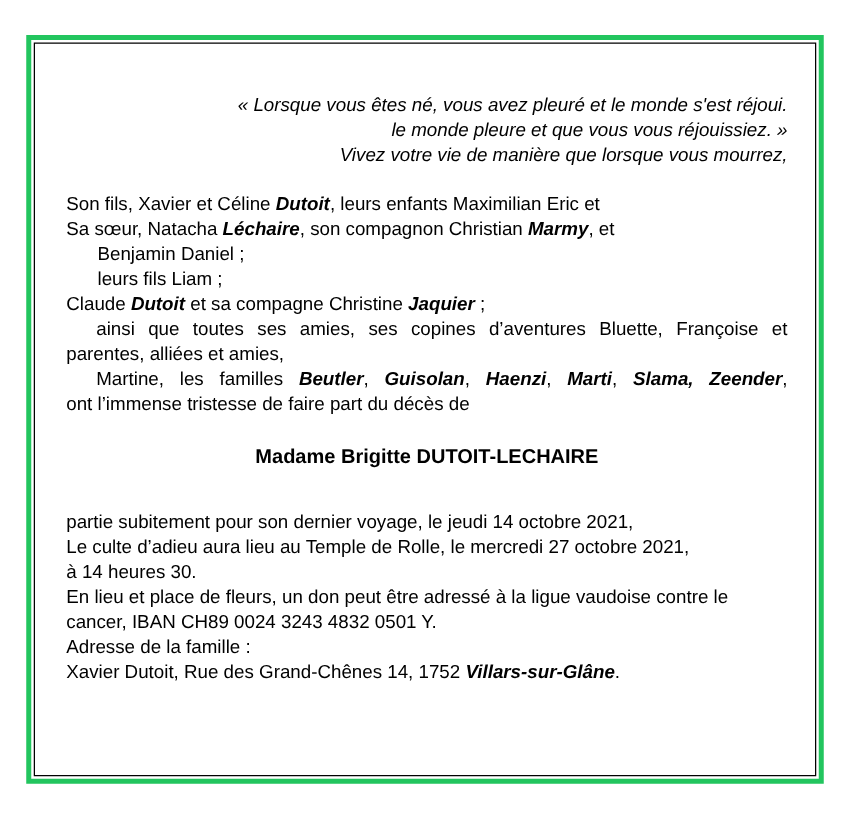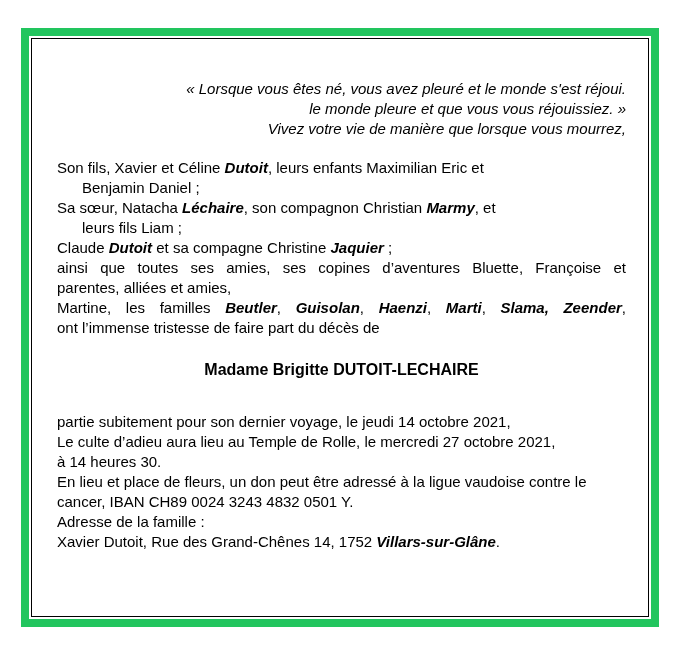--- a/index.html
+++ b/index.html
@@ -14,21 +14,21 @@
     font-family: "Liberation Sans", sans-serif;
     color: #000000;
     overflow: hidden;
   }
   .frame {
     position: absolute;
     left: 21px;
     top: 28px;
     width: 638px;
     height: 599px;
-    border: 8px solid #22c55e;
+    border: 4px solid #22c55e;
     box-sizing: border-box;
     background: #ffffff;
   }
   .frame-inner {
     position: absolute;
     inset: 2px;
     border: 1px solid #000000;
   }
   .content {
     position: absolute;
@@ -41,20 +41,21 @@
   .line {
     white-space: nowrap;
   }
   .line.indent {
     padding-left: 25px;
   }
   .line.justify {
     white-space: normal;
     text-align: justify;
     text-align-last: justify;
+    margin-left: 24px;
   }
   .quote {
     text-align: right;
     font-style: italic;
     margin-bottom: 19px;
   }
   .title {
     font-size: 16px;
     line-height: 24px;
     font-weight: bold;
@@ -76,22 +77,22 @@
 <div class="frame">
   <div class="frame-inner">
     <div class="content">
       <div class="quote">
           <div class="line"><span>« Lorsque vous êtes né, vous avez pleuré et le monde s'est réjoui.</span></div>
           <div class="line"><span>le monde pleure et que vous vous réjouissiez. »</span></div>
           <div class="line"><span>Vivez votre vie de manière que lorsque vous mourrez,</span></div>
         </div>
       <div class="body-block">
           <div class="line"><span>Son fils, Xavier et Céline </span><span class="b">Dutoit</span><span>, leurs enfants Maximilian Eric et</span></div>
+          <div class="line"><span>Sa sœur, Natacha </span><span class="b">Léchaire</span><span>, son compagnon Christian </span><span class="b">Marmy</span><span>, et</span></div>
           <div class="line indent"><span>Benjamin Daniel ;</span></div>
-          <div class="line"><span>Sa sœur, Natacha </span><span class="b">Léchaire</span><span>, son compagnon Christian </span><span class="b">Marmy</span><span>, et</span></div>
           <div class="line indent"><span>leurs fils Liam ;</span></div>
           <div class="line"><span>Claude </span><span class="b">Dutoit</span><span> et sa compagne Christine </span><span class="b">Jaquier</span><span> ;</span></div>
           <div class="line justify"><span>ainsi que toutes ses amies, ses copines d’aventures Bluette, Françoise et</span></div>
           <div class="line"><span>parentes, alliées et amies,</span></div>
           <div class="line justify"><span>Martine, les familles </span><span class="b">Beutler</span><span>, </span><span class="b">Guisolan</span><span>, </span><span class="b">Haenzi</span><span>, </span><span class="b">Marti</span><span>, </span><span class="b">Slama, Zeender</span><span>,</span></div>
           <div class="line"><span>ont l’immense tristesse de faire part du décès de</span></div>
         </div>
       <div class="title">Madame Brigitte DUTOIT-LECHAIRE</div>
       <div class="body-block">
           <div class="line"><span>partie subitement pour son dernier voyage, le jeudi 14 octobre 2021,</span></div>

